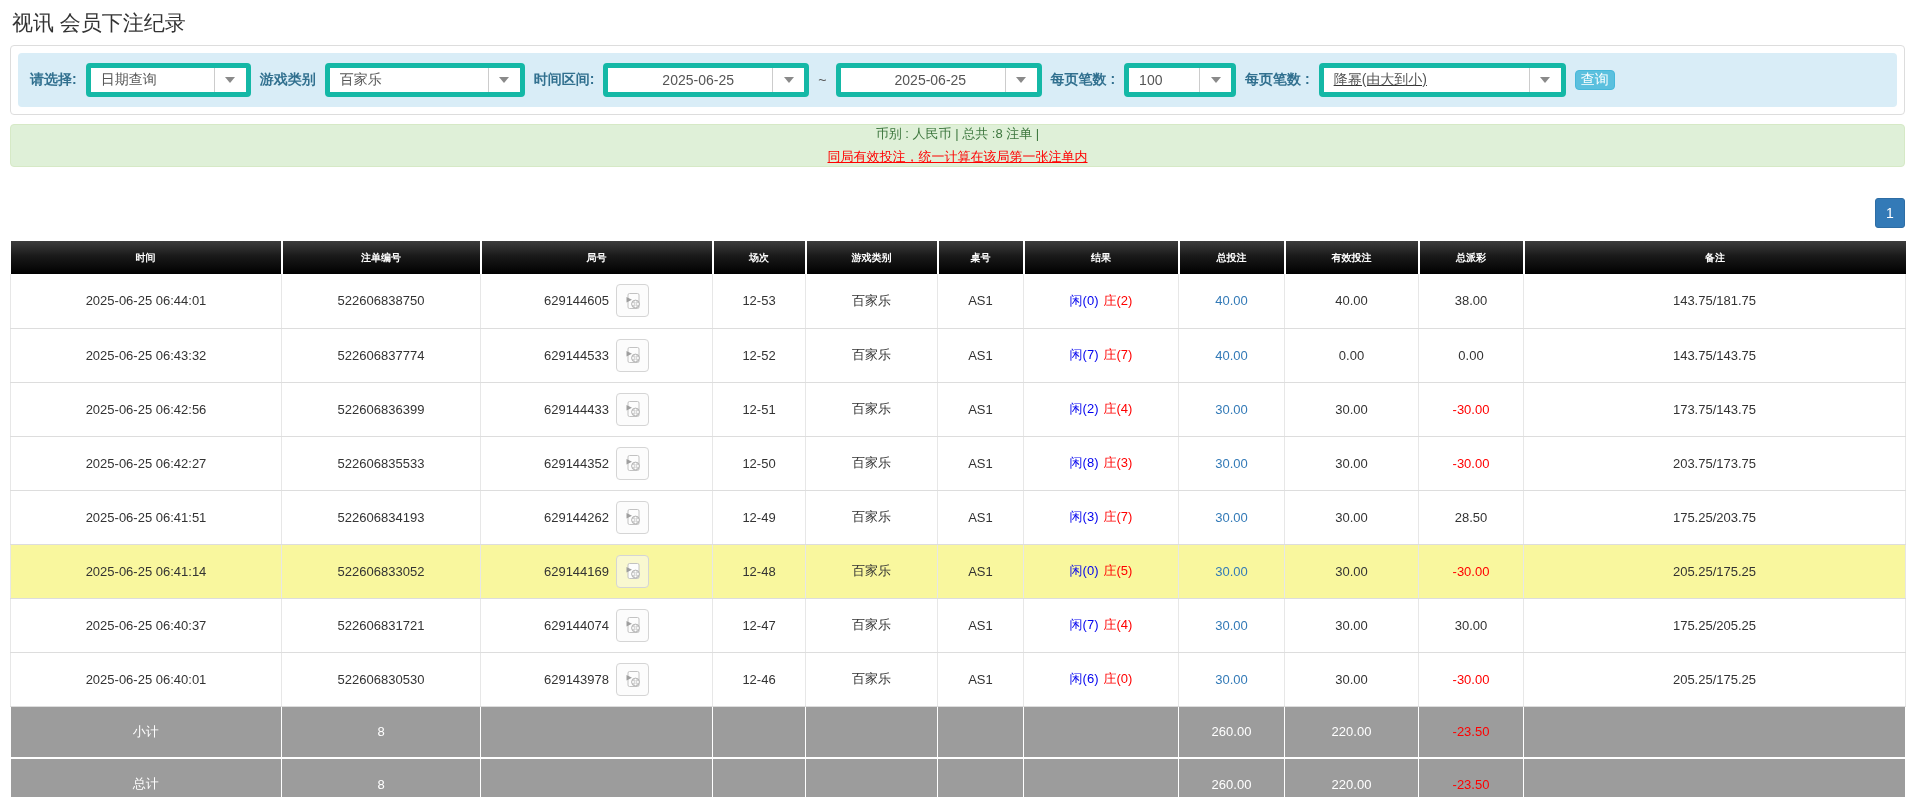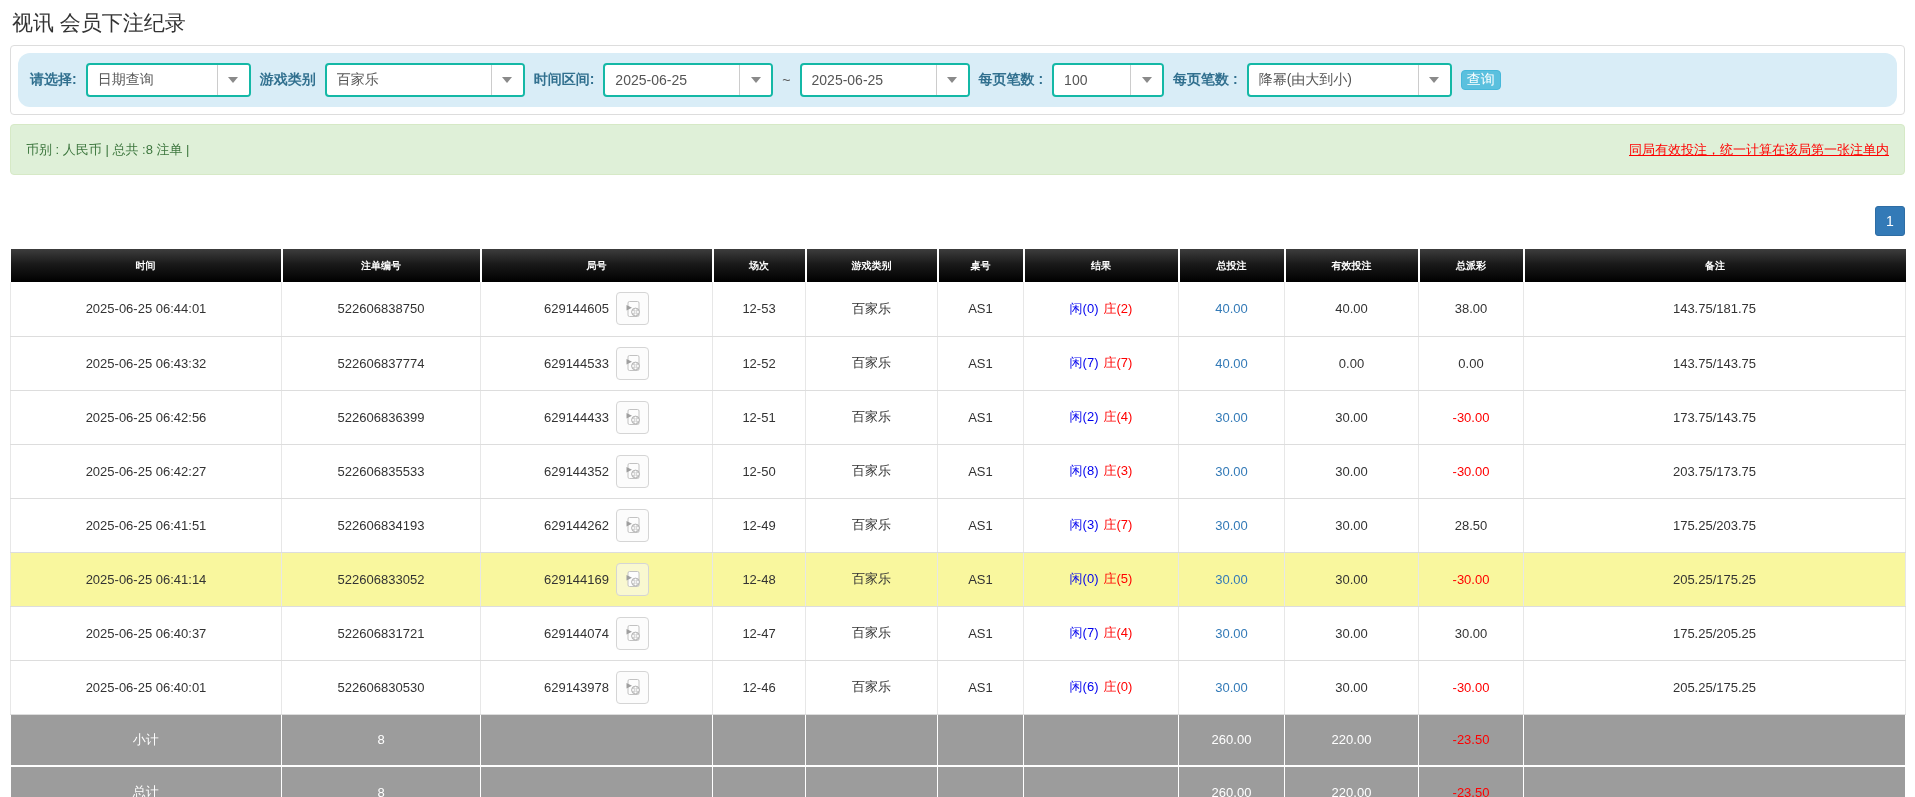--- a/index.html
+++ b/index.html
@@ -15,62 +15,62 @@
     font-size:21px; font-weight:400; color:#333;
     margin:9px 0 8px 12px;
   }
   
   .filter-panel {
     margin:0 10px;
     border:1px solid #ddd; border-radius:4px;
     background:#fff; padding:7px;
   }
   .filter-bar {
-    background:#d9edf7; border-radius:12px;
+    background:#d9edf7; border-radius:4px;
     padding:10px 12px;
     display:flex; align-items:center; gap:9px;
   }
   .f-label {
     color:#31708f; font-weight:bold; font-size:14px; white-space:nowrap;
   }
   .tilde { color:#555; font-size:14px; }
   .select {
     display:flex; align-items:stretch;
-    background:#fff; border:2px solid #14b8a6; border-radius:4px;
+    background:#fff; border:5px solid #14b8a6; border-radius:4px;
     height:34px; overflow:hidden; cursor:pointer; flex:none;
   }
   .sel-text {
     flex:1; display:flex; align-items:center;
     padding:0 10px; font-size:14px; color:#555; white-space:nowrap; overflow:hidden;
   }
   .sel-caret {
     width:32px; flex:none;
     border-left:1px solid #ccc;
     display:flex; align-items:center; justify-content:center;
     background:#fff;
   }
   .caret-shape {
     width:0; height:0;
     border-left:5px solid transparent; border-right:5px solid transparent;
     border-top:6px solid #8a8a8a;
   }
-  .w-query { width:165px; } .w-game { width:200px; } .w-date { width:170px; }
-  .w-size { width:112px; } .w-sort { width:205px; }
+  .w-query { width:165px; } .w-game { width:200px; } .w-date { width:206px;padding-left:44px; }
+  .w-size { width:112px; } .w-sort { width:247px;text-decoration:underline; }
   .search-btn {
     height:20px; padding:0 5px; flex:none;
     background:#5bc0de; border:1px solid #46b8da; border-radius:4px;
     color:#fff; font-size:14px; cursor:pointer;
     font-family:inherit;
   }
   
   .summary-bar {
     margin:9px 10px 0;
     background:#dff0d8; border:1px solid #d6e9c6; border-radius:4px;
-    height:51px; padding:0 15px;
-    display:flex; align-items:center; justify-content:space-between;
+    height:43px; padding:0 15px;
+    display:flex; align-items:center; justify-content:space-between;flex-direction:column;
   }
   .summary-left { color:#3c763d; font-size:13px; }
   .summary-right { color:#ff0000; font-size:13px;text-decoration:underline; }
   
   .pagination-row {
     margin:31px 10px 13px;
     display:flex; justify-content:flex-end;
   }
   .page-btn {
     min-width:30px; height:30px; padding:0 6px;

